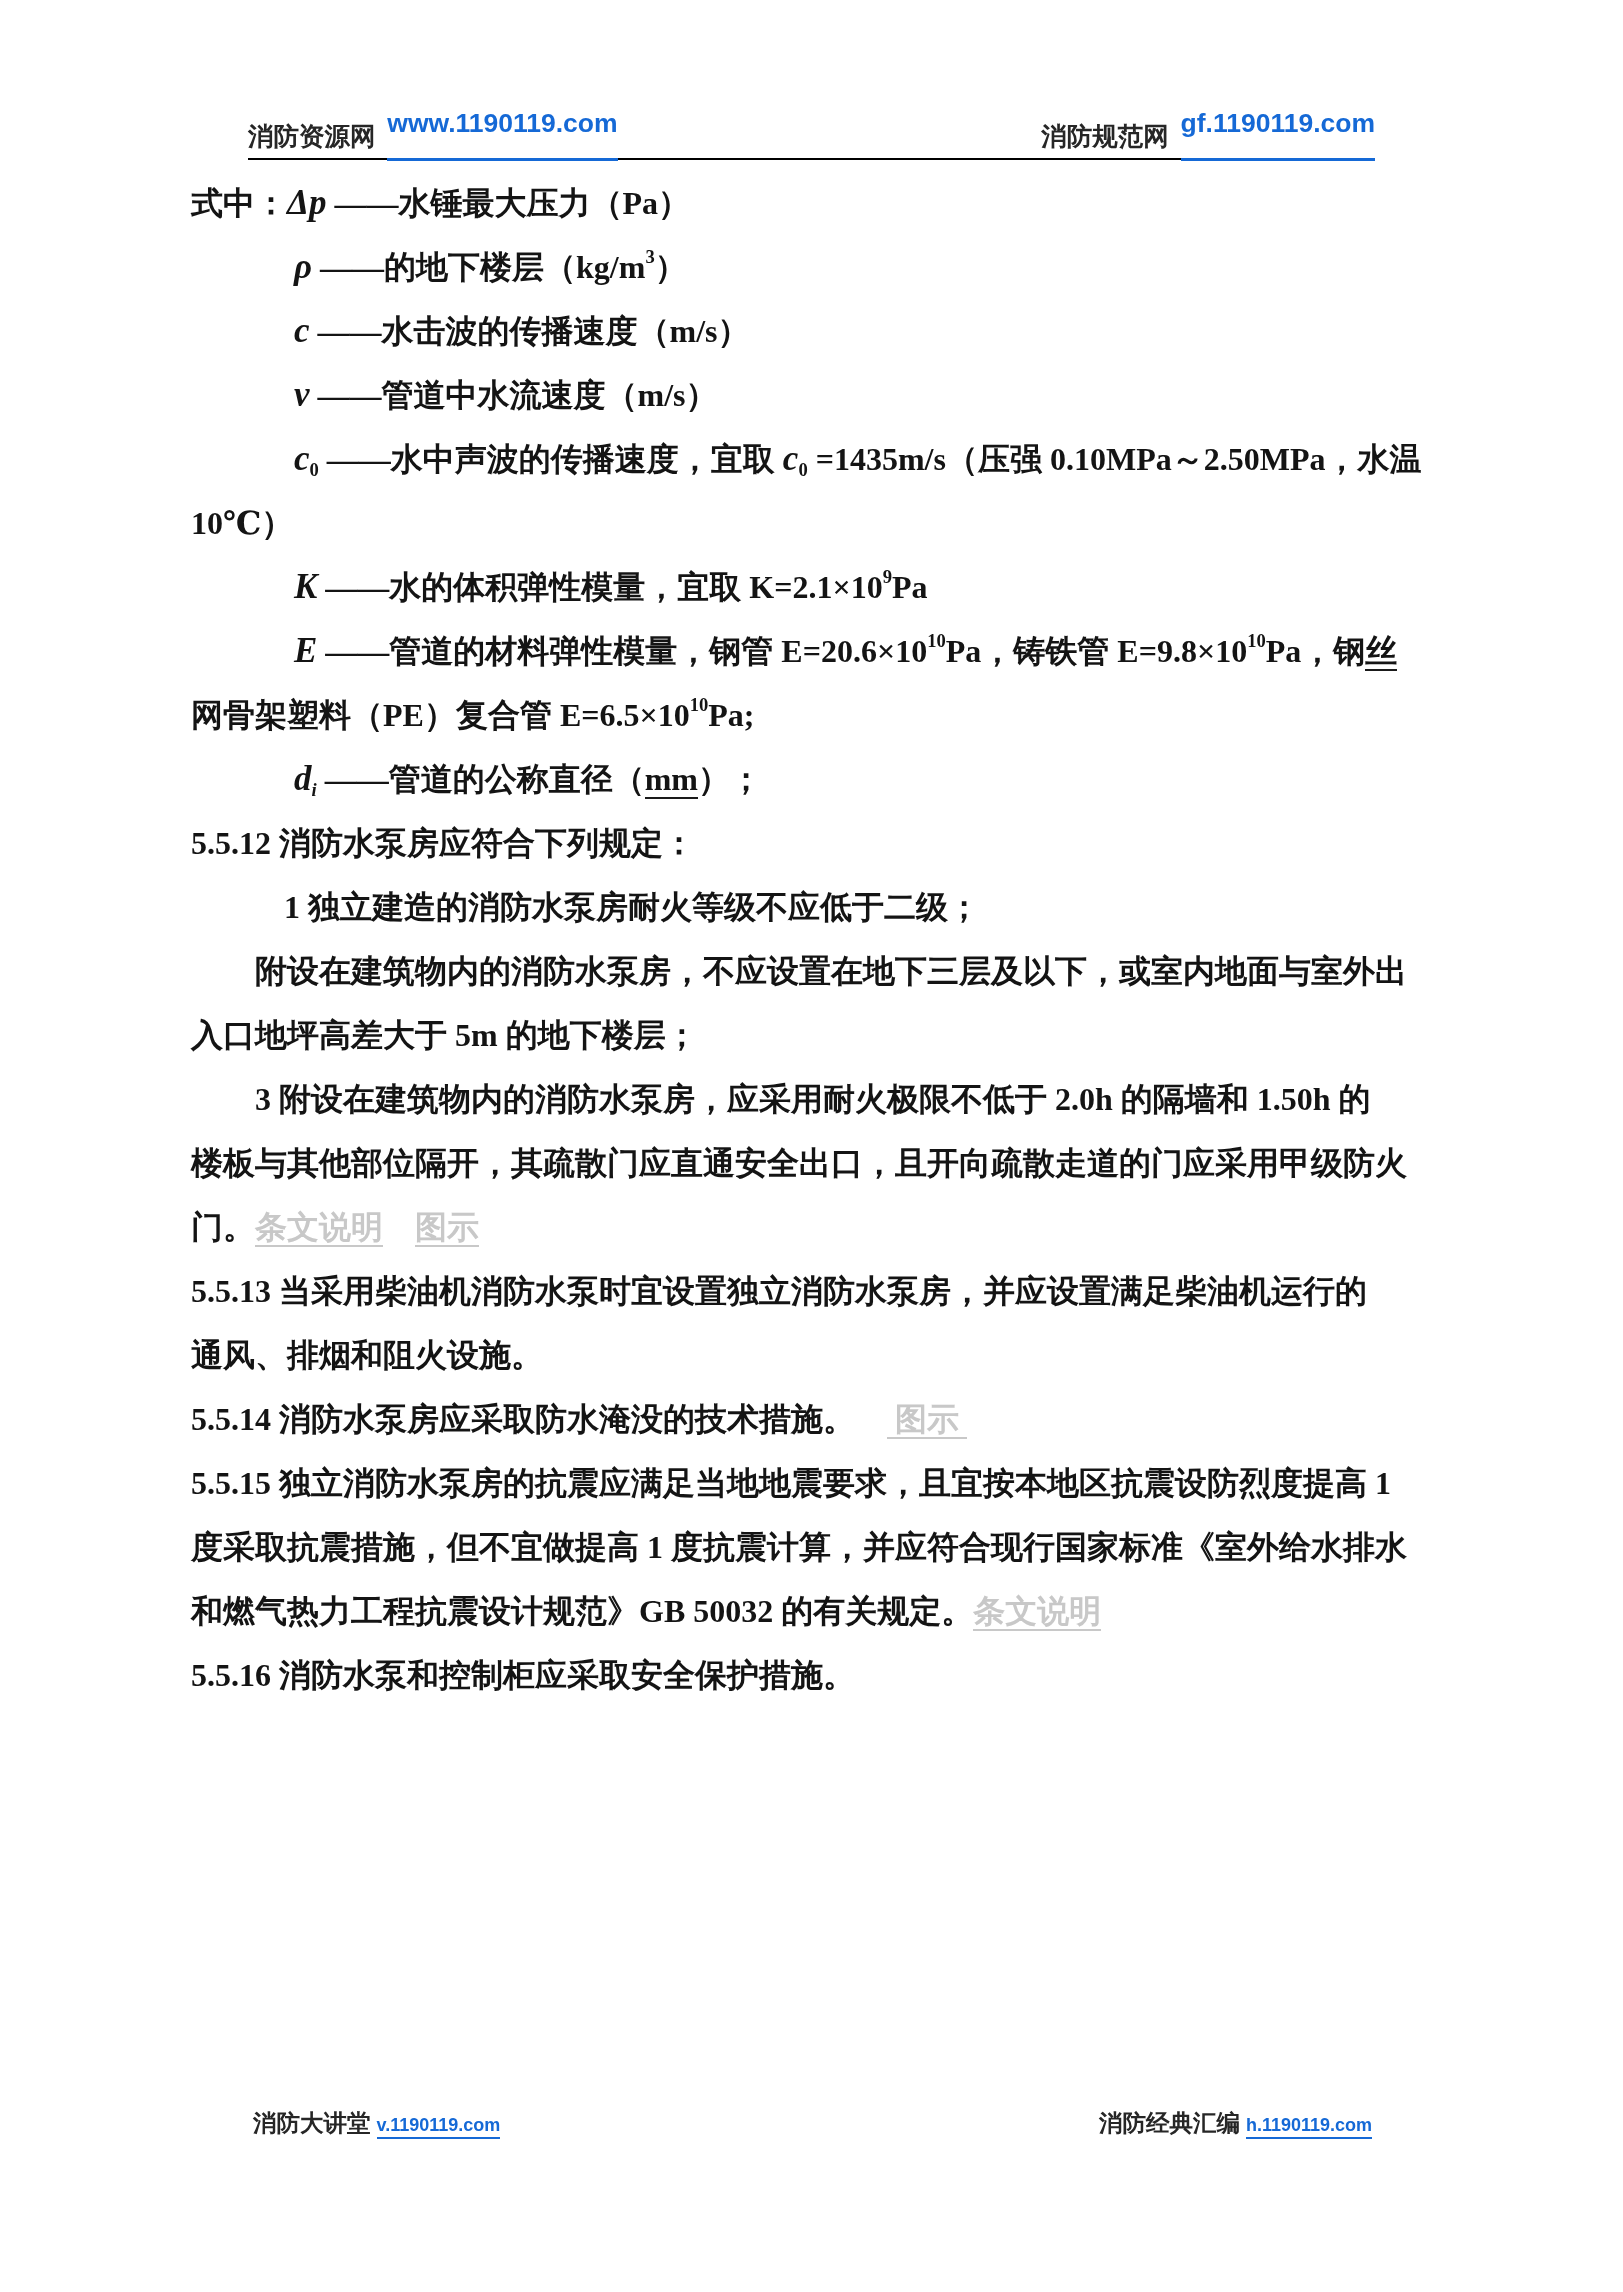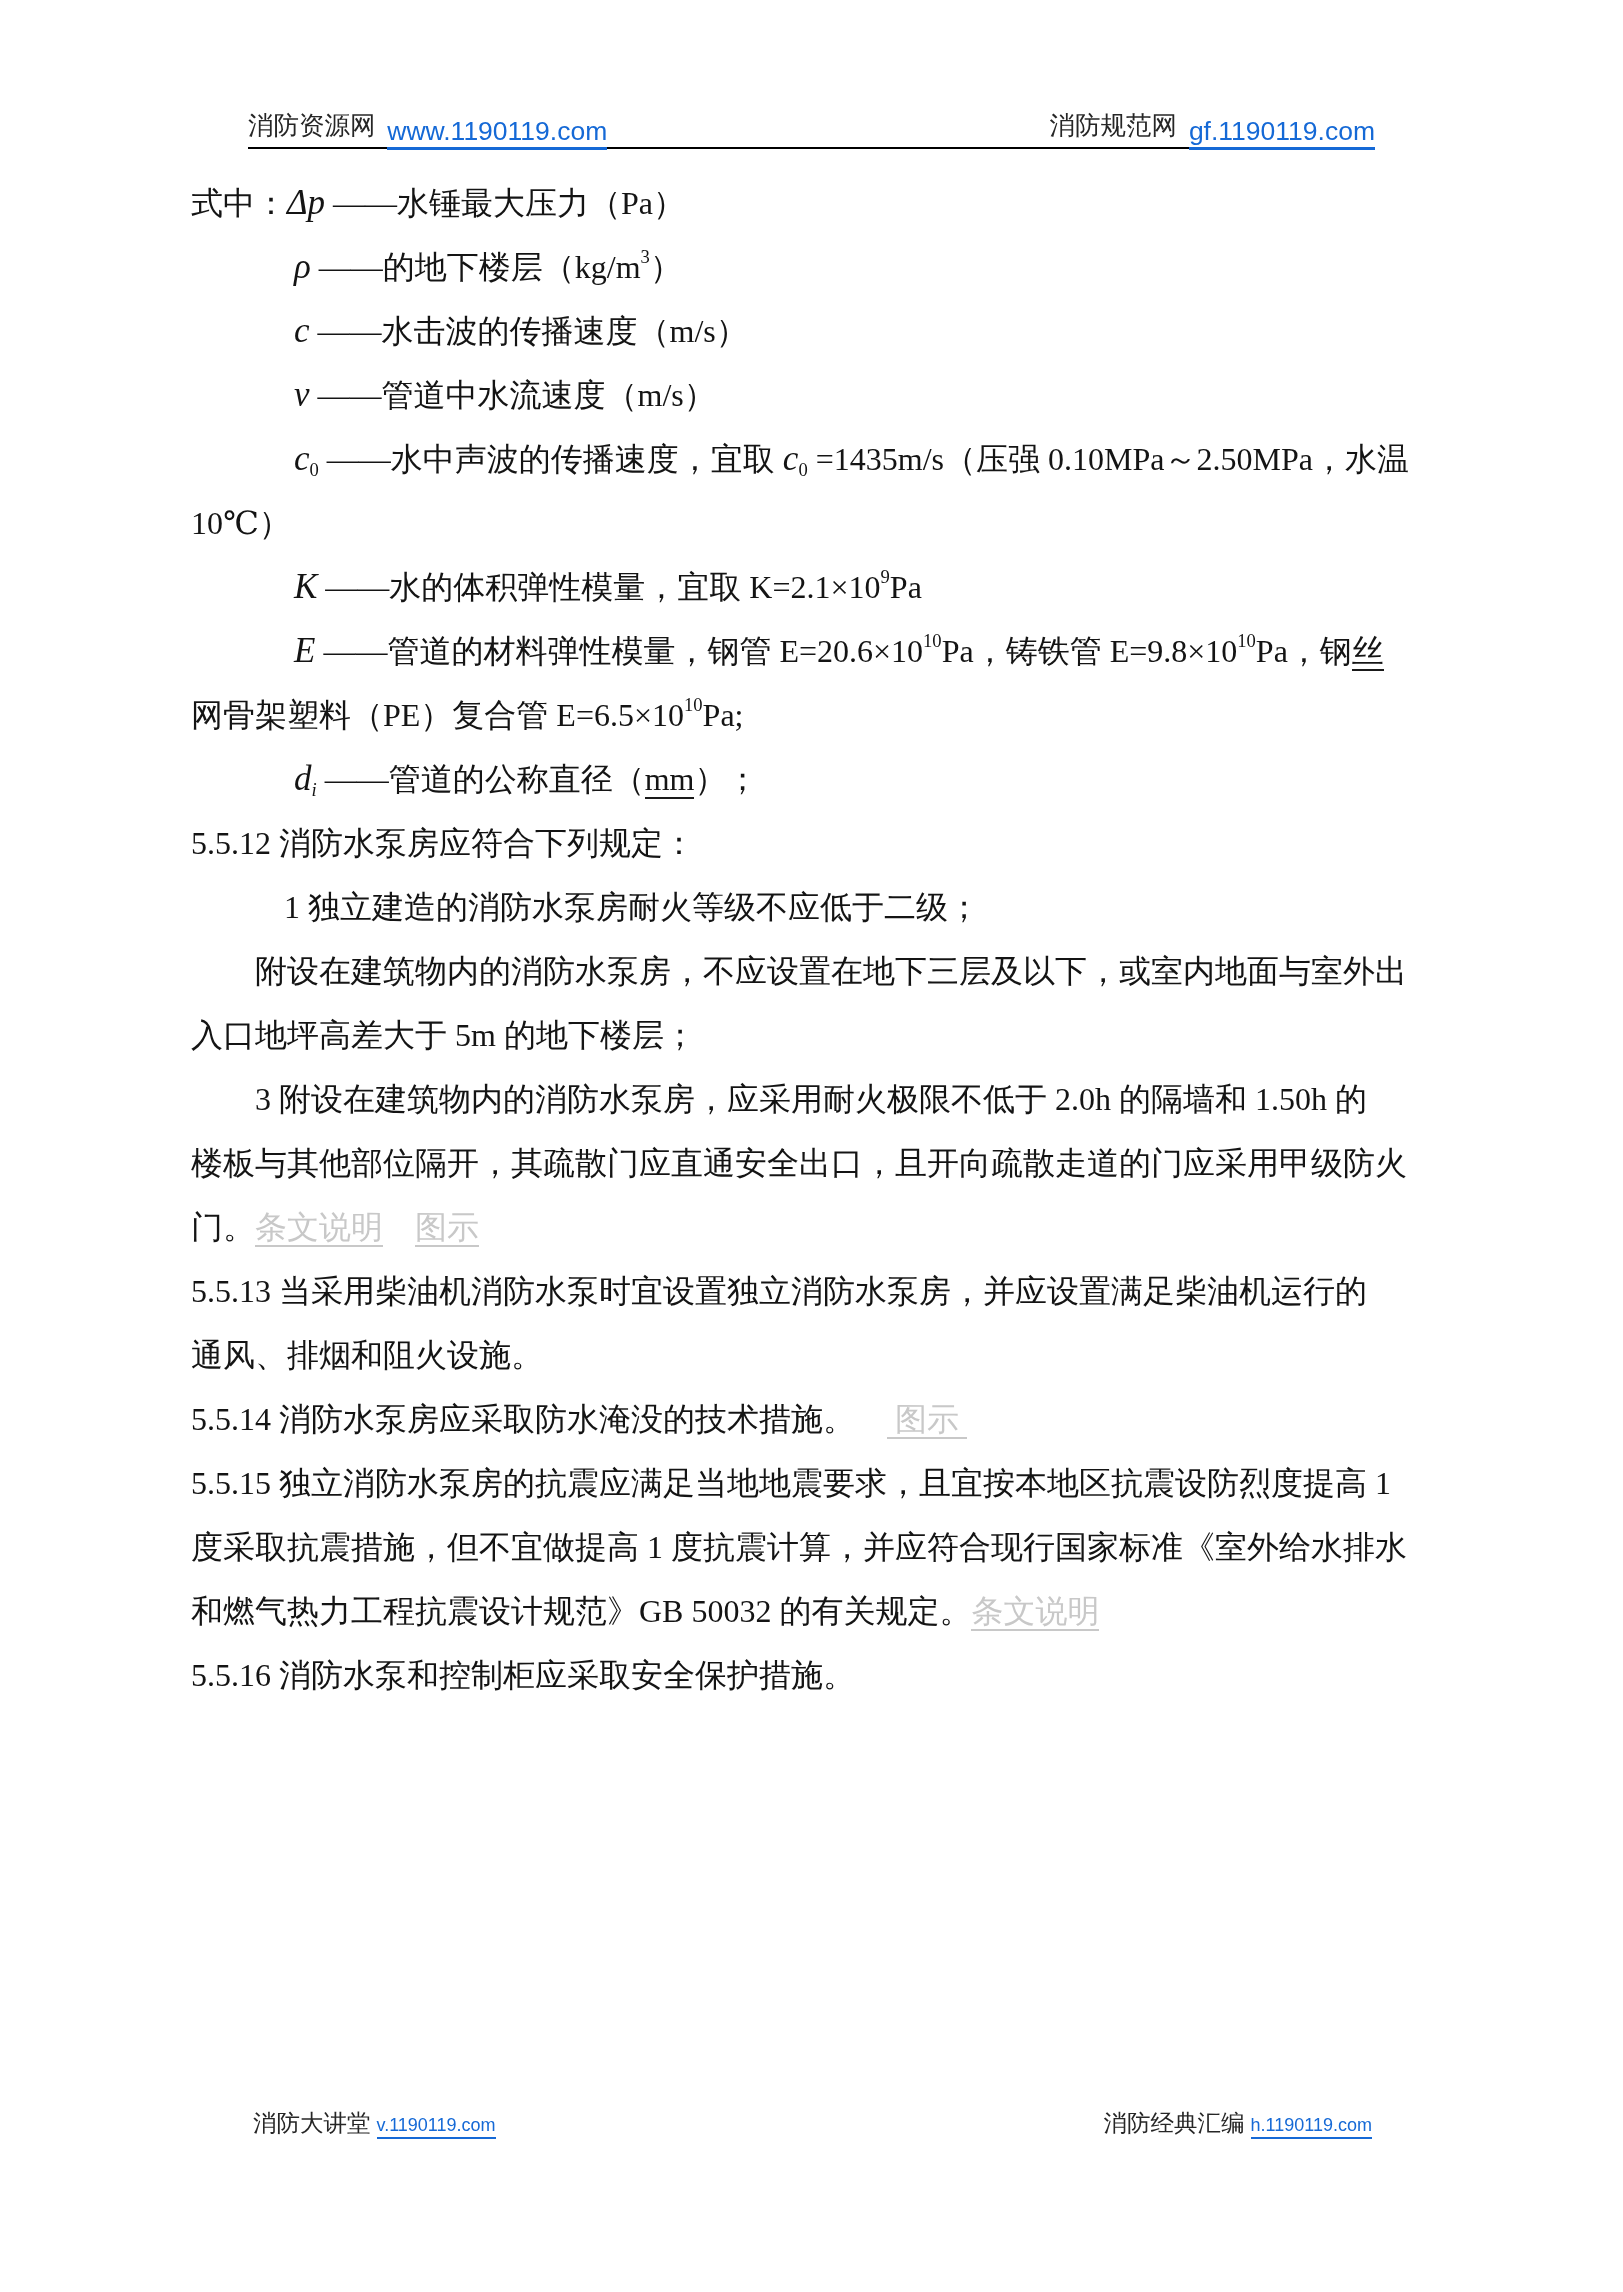--- a/index.html
+++ b/index.html
@@ -3,20 +3,21 @@
 <meta charset="utf-8">
 <style>
   html,body { margin:0; padding:0; background:#ffffff; }
   .page {
     position:relative;
     width:1623px;
     height:2216px;
     background:#ffffff;
     font-family:"Liberation Serif","DejaVu Serif",serif;
     overflow:hidden;
+    font-weight:bold;
   }
 
   
   .page-header {
     position:absolute;
     left:248px;
     top:108px;
     width:1127px;
     display:flex;
     justify-content:space-between;
@@ -28,21 +29,21 @@
   }
   .header-group { display:flex; align-items:flex-end; }
   .site-label { white-space:pre; }
   .site-link {
     font-family:"Liberation Sans","DejaVu Sans",sans-serif;
     font-size:26.5px;
     color:#1569d6;
     text-decoration:none;
     display:inline-block;
     margin-left:11.8px;
-    padding-bottom:0;
+    padding-bottom:19px;
     border-bottom:3.9px solid #1569d6;
     margin-bottom:-6.9px;
     cursor:pointer;
   }
 
   
   .doc-body {
     position:absolute;
     left:191px;
     top:171px;

